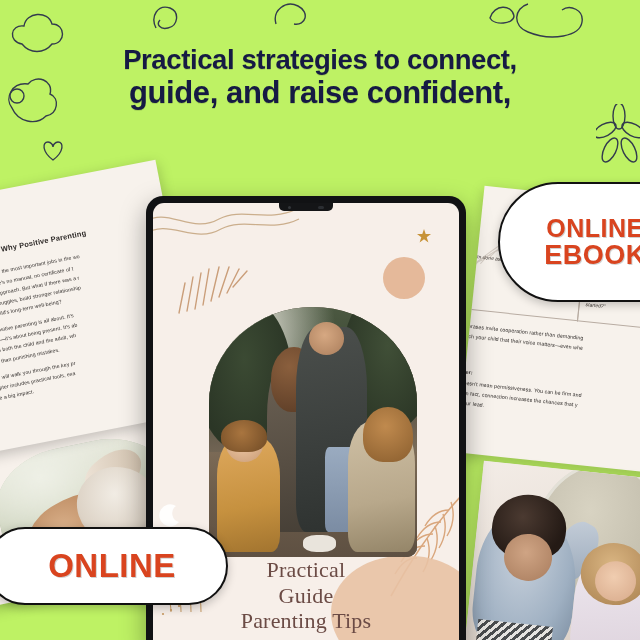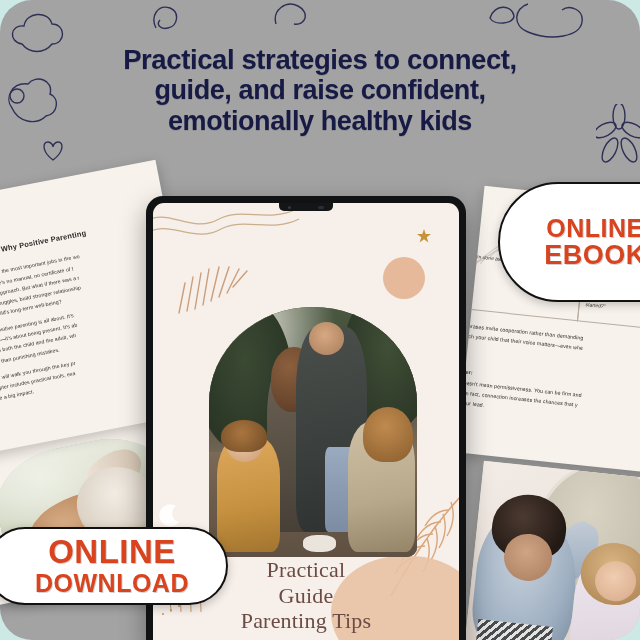--- a/index.html
+++ b/index.html
@@ -1,41 +1,41 @@
 <!DOCTYPE html>
 <html><head>
 <meta charset="utf-8">
 <style>
   html,body{margin:0;padding:0;}
   body{
     width:640px;height:640px;overflow:hidden;position:relative;
     font-family:"Liberation Sans", sans-serif;
     background:#cde9e6;
   }
-  #stage{position:absolute;inset:0;overflow:hidden;background:#a3a3a3;border-radius:32px;}
+  #stage{position:absolute;inset:0;overflow:hidden;background:#bef264;}
 
   
   .doodle{position:absolute;stroke:#1b1c4a;fill:none;stroke-width:1.4;opacity:.85;}
 
   
   .headline{
     position:absolute;left:0;right:0;top:44px;
     text-align:center;
     color:#161a44;
     font-weight:700;
     font-size:27.5px;
     line-height:1.13;
     letter-spacing:-0.4px;
     padding:0 24px;
     box-sizing:border-box;
     z-index:30;
     text-shadow:0 1px 0 rgba(0,0,0,.12);
   }
   .headline span{display:block;white-space:nowrap;}
-  .hl2{font-size:27px;}
+  .hl2{font-size:31px;}
 
   
   .paper{
     position:absolute;
     background:#f6efe9;
     box-shadow:0 4px 14px rgba(0,0,0,.22);
     overflow:hidden;
   }
   .paper .ptext{
     position:absolute;left:8%;right:4%;top:0;
@@ -289,21 +289,20 @@
     <ellipse cx="33" cy="46" rx="6" ry="13" transform="rotate(-26 33 46)"></ellipse>
   </svg>
 
   <svg class="doodle" style="left:486px;top:2px;width:32px;height:26px;" viewBox="0 0 32 26">
     <path d="M4 16 C8 2 26 2 28 14 C28 22 8 24 4 16Z"></path>
   </svg>
 
   <div class="headline">
     <span>Practical strategies to connect,</span>
     <span class="hl2">guide, and raise confident,</span>
-    <span class="hl2">emotionally healthy kids</span>
   </div>
 
   <div class="paper" id="leftDocBack">
     <div class="ptext" style="top:6px;">
       <div class="ln">can m</div>
     </div>
     <div id="leftDocBackPhoto">
       <div class="sky"></div>
       <div class="mom"></div>
       <div class="arm"></div>
@@ -472,21 +471,20 @@
         <span>Practical</span>
         <span>Guide</span>
         <span>Parenting Tips</span>
       </div>
 
     </div>
   </div>
 
   <div class="badge" id="badgeInstant">
     <span class="l1">ONLINE</span>
-    <span class="l2">DOWNLOAD</span>
   </div>
 
   <div class="badge" id="badgePdf">
     <span class="l1">ONLINE</span>
     <span class="l3">EBOOK</span>
   </div>
 
 </div>
 
 </body></html>

